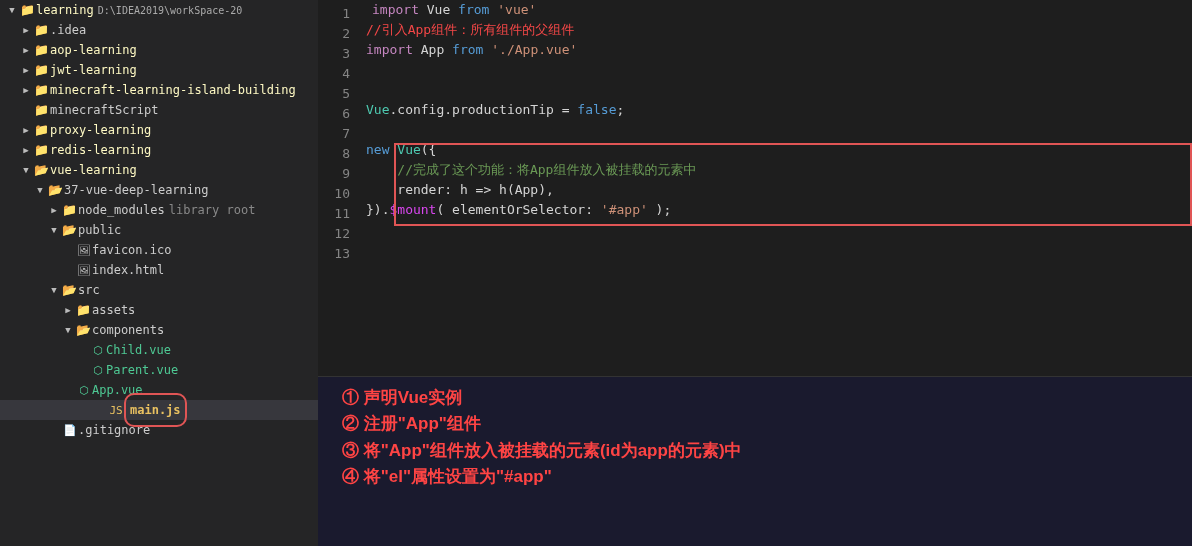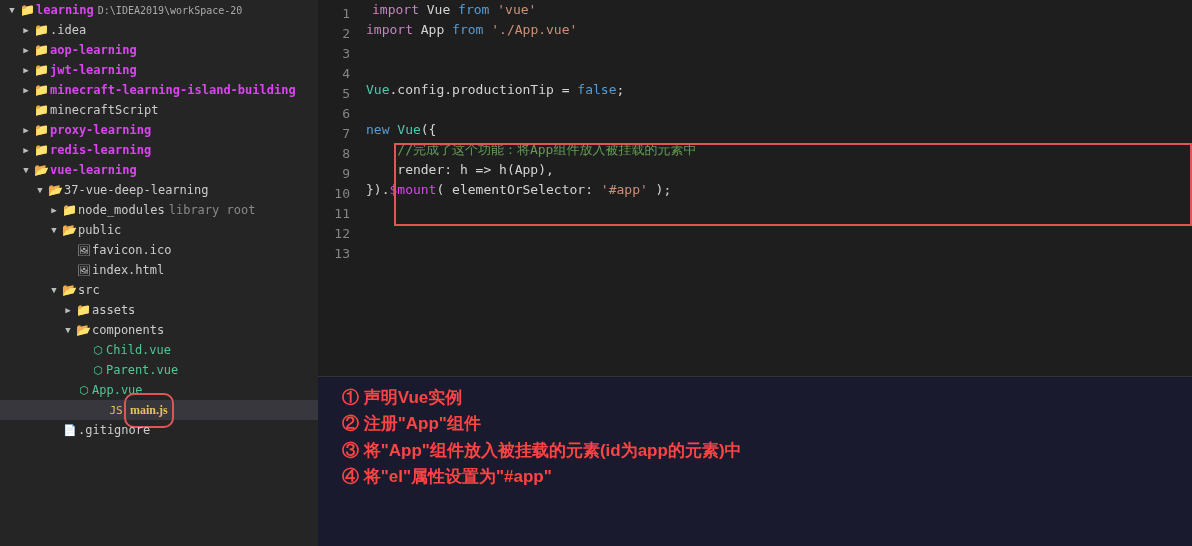--- a/index.html
+++ b/index.html
@@ -47,21 +47,21 @@
       color: #bbb;
     }
 
     .indent1 { padding-left: 4px; }
     .indent2 { padding-left: 18px; }
     .indent3 { padding-left: 32px; }
     .indent4 { padding-left: 46px; }
     .indent5 { padding-left: 60px; }
     .indent6 { padding-left: 74px; }
 
-    .label-yellow { color: #d946ef; font-weight: bold; }
+    .label-yellow { color: #fef9c3; font-weight: normal; }
     .label-white { color: #cccccc; }
     .label-gray { color: #aaaaaa; }
     .label-green { color: #4ec994; }
 
     
     .item-selected {
       background: #37373d;
     }
 
     
@@ -275,21 +275,21 @@
 
   <div class="tree-item indent5">
     <span class="tree-icon" style="width:16px;"></span>
     <span class="tree-icon" style="color:#4ec994;font-size:11px;">⬡</span>
     <span class="label-green">App.vue</span>
   </div>
 
   <div class="tree-item indent5 item-selected">
     <span class="tree-icon" style="width:16px;"></span>
     <span class="tree-icon" style="color:#e8c060;font-size:11px;margin-left:32px;">JS</span>
-    <span style="display:inline-block;border:2px solid #e05555;border-radius:10px;padding:8px 4px;color:#e8c060;font-weight:bold;font-family:Liberation Serif, serif;">main.js</span>
+    <span style="display:inline-block;border:2px solid #e05555;border-radius:10px;padding:8px 4px;color:#e8c060;font-weight:bold;">main.js</span>
   </div>
 
   <div class="tree-item indent4">
     <span class="tree-icon" style="width:16px;"></span>
     <span class="tree-icon" style="font-size:11px;">📄</span>
     <span class="label-white">.gitignore</span>
   </div>
 </div>
 
 <div id="editor">
@@ -309,20 +309,23 @@
       <div>12</div>
       <div>13</div>
     </div>
     <div class="code-content" style="position:relative;">
 
       <div class="code-line">
         <span style="border-left:3px solid #569cd6;padding-left:3px;"></span>
         <span class="kw-import">import</span><span> Vue </span><span class="kw-blue">from</span><span> </span><span class="str-orange">'vue'</span>
       </div>
 
+      <div class="code-line">
+        <span class="comment-red">//引入App组件：所有组件的父组件</span>
+      </div>
 
       <div class="code-line">
         <span class="kw-import">import</span><span> App </span><span class="kw-blue">from</span><span> </span><span class="str-orange">'./App.vue'</span>
       </div>
 
       <div class="code-line"></div>
 
       <div class="code-line"></div>
 
       <div class="code-line">

